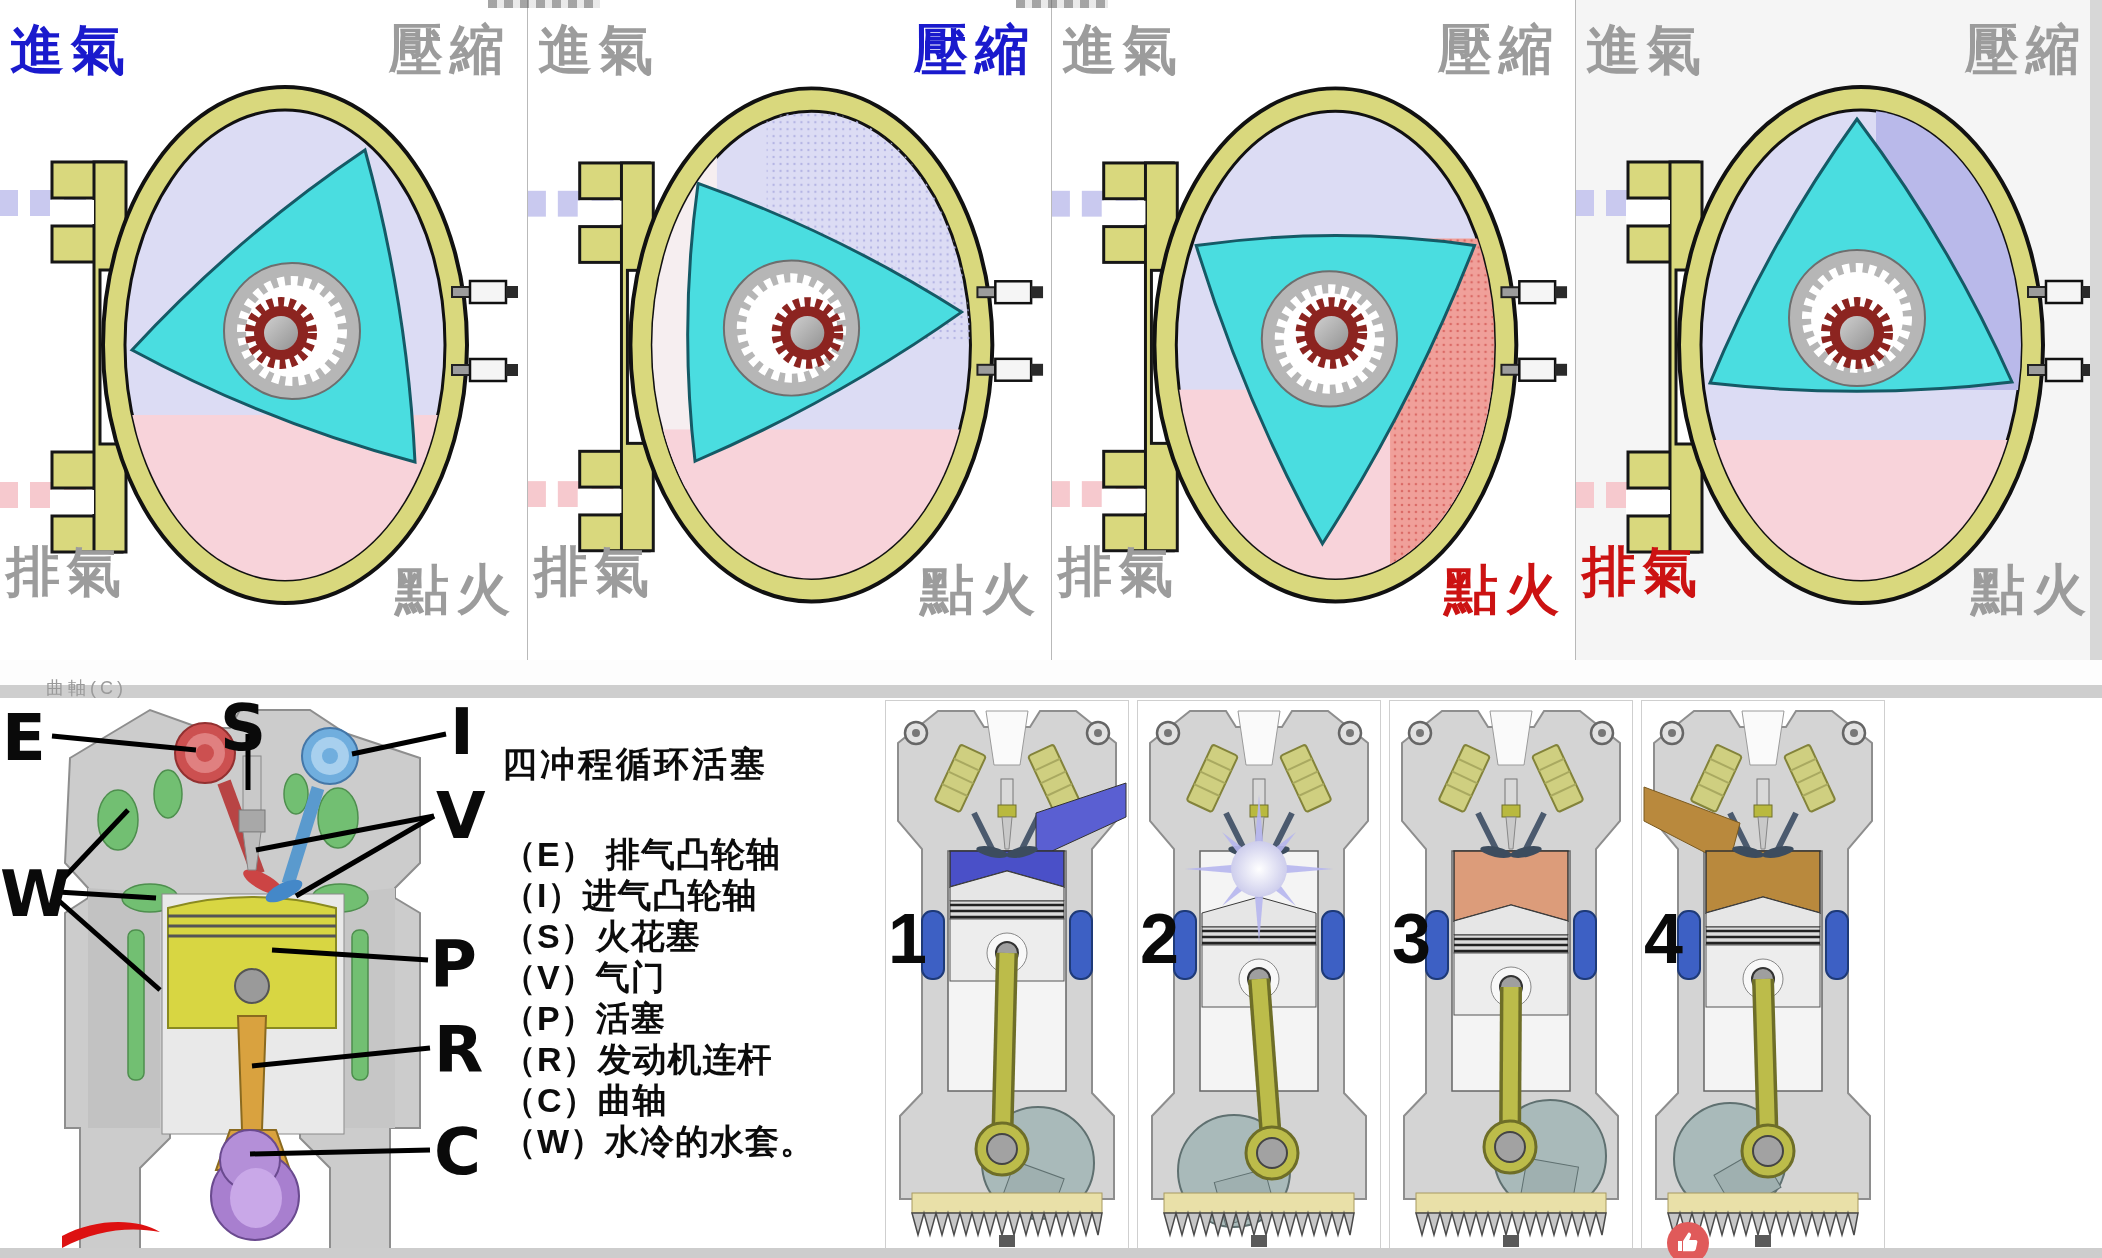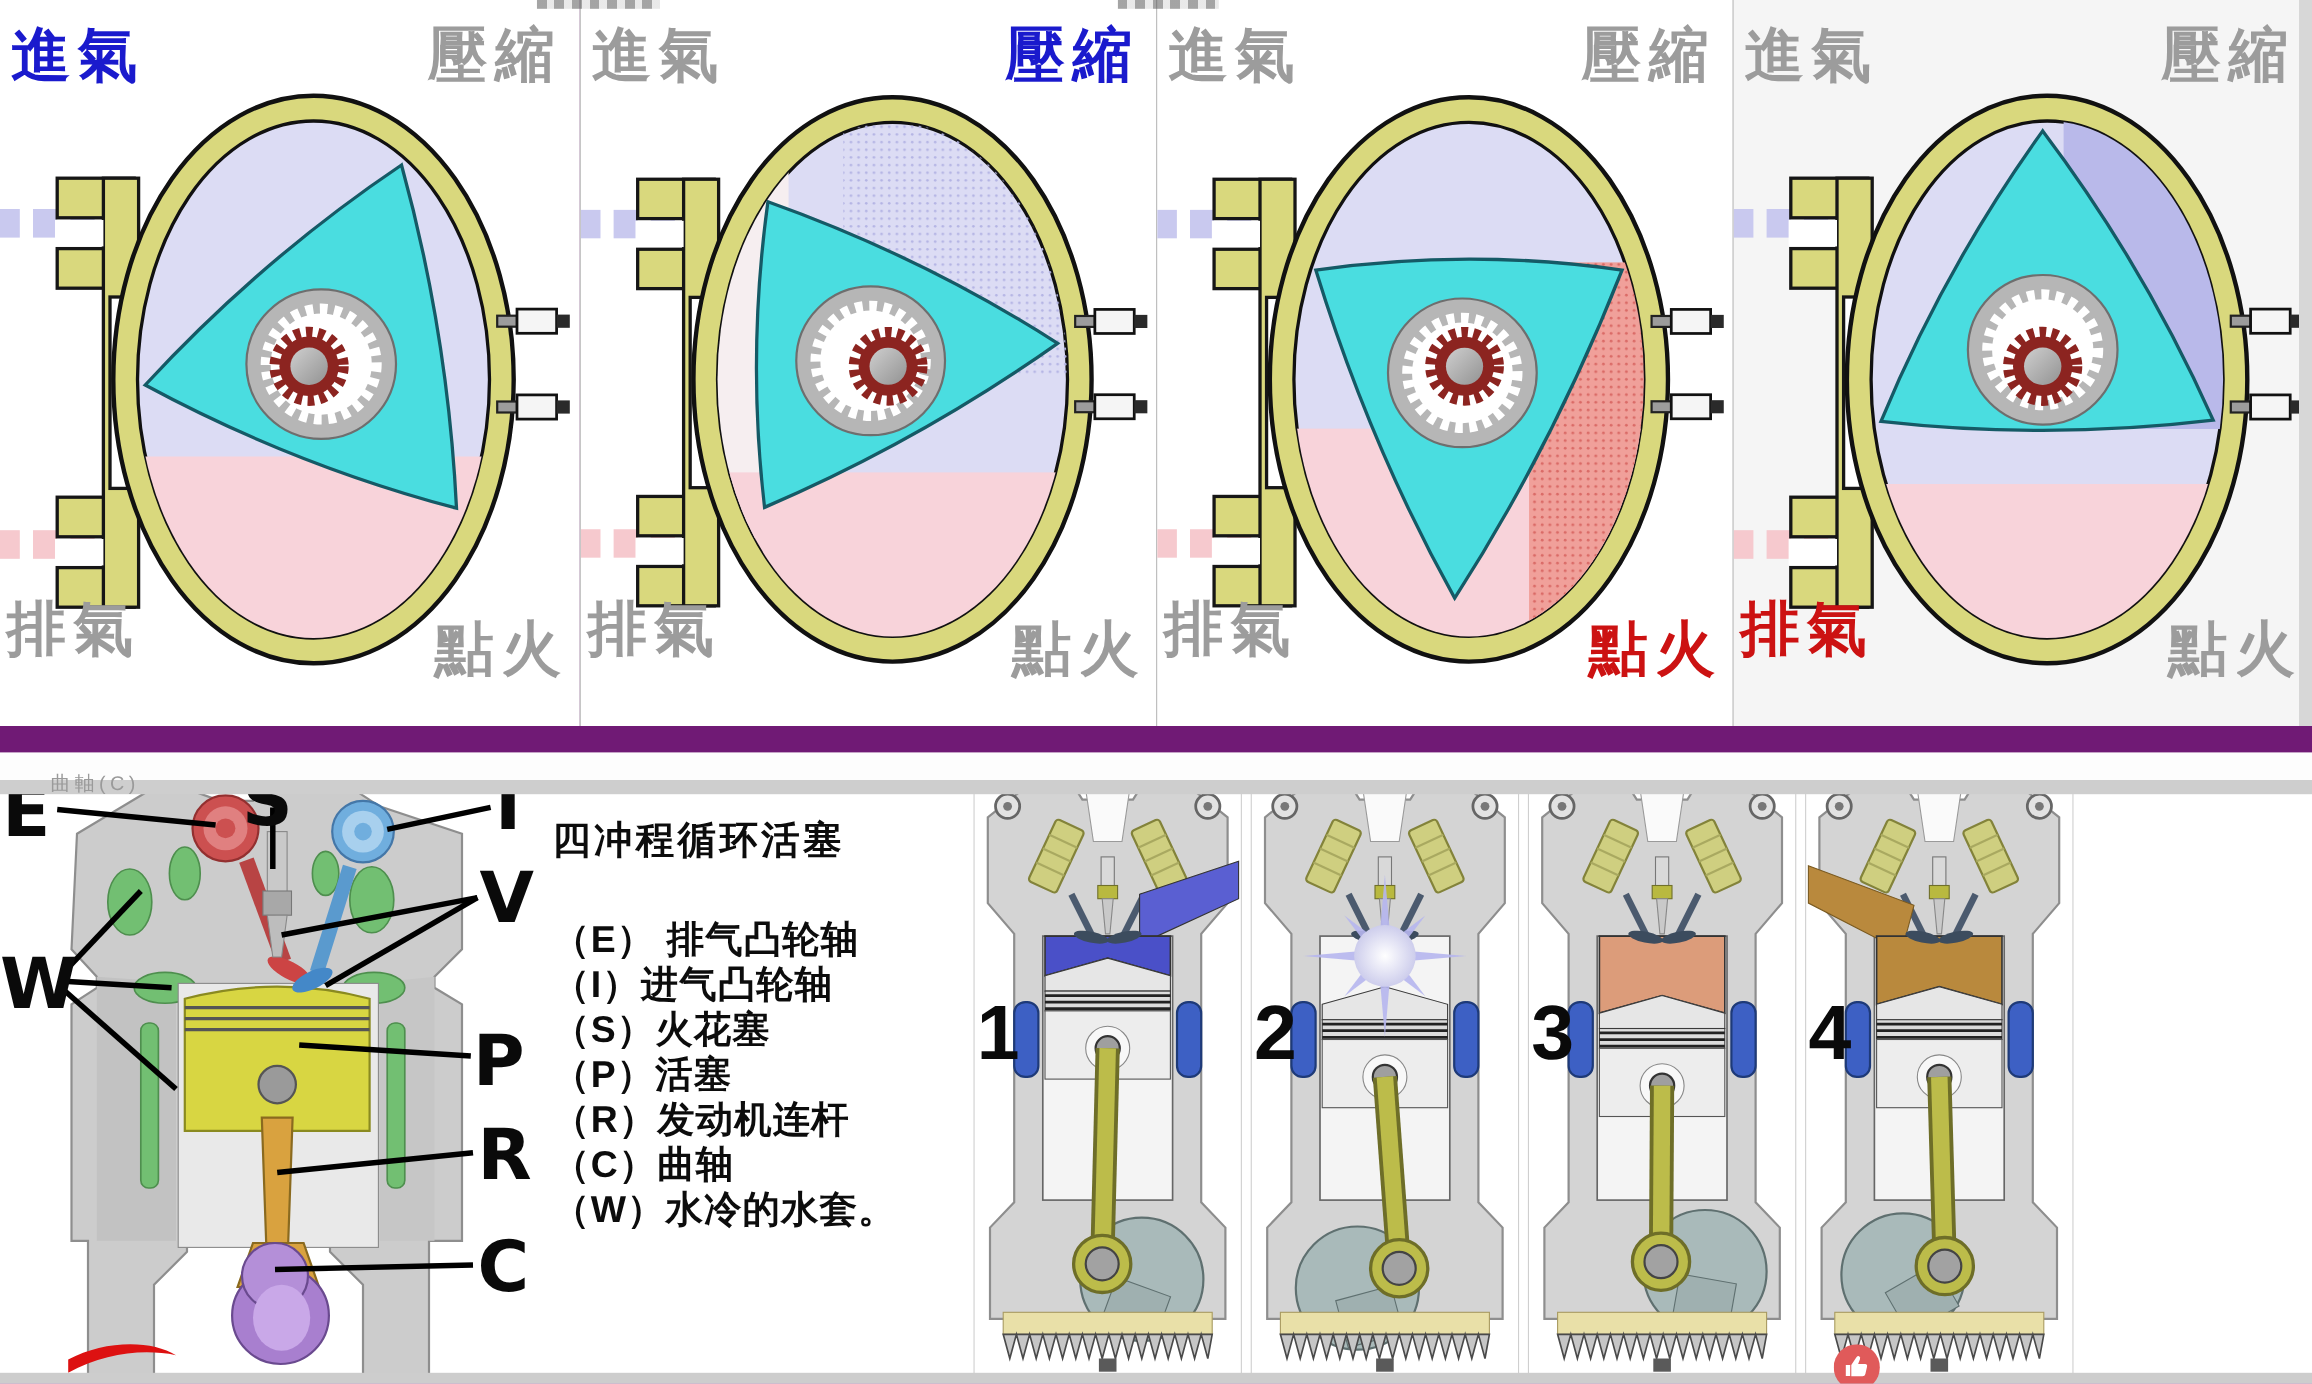--- a/index.html
+++ b/index.html
@@ -10,21 +10,21 @@
   .rotary-panel{position:absolute;top:0;height:660px;overflow:hidden;background:#fff;}
   .rotary-panel svg{position:absolute;left:0;top:0;}
   .lbl{position:absolute;font-size:54px;font-weight:600;letter-spacing:7px;z-index:5;white-space:nowrap;}
   .lbl.tl{left:10px;top:14px;}
   .lbl.tr{right:16px;top:14px;}
   .lbl.bl{left:6px;top:536px;text-align:right;}
   .lbl.br{right:10px;top:554px;}
   .top-smudge{position:absolute;top:0;height:8px;background:repeating-linear-gradient(90deg,#5a5a5a 0 9px,#d8d8d8 9px 16px);opacity:.55;z-index:6;}
   #right-edge-strip{position:absolute;top:0;left:2090px;width:12px;height:660px;background:#d7d7d7;z-index:7;}
   
-  #divider{position:absolute;left:0;top:684px;width:2102px;height:38px;
+  #divider{position:absolute;left:0;top:660px;width:2102px;height:38px;
            background:linear-gradient(#fdfdfd 0 25px,#cecece 25px 38px);overflow:hidden;z-index:4;}
   #divider-frag{position:absolute;left:46px;top:16px;font-size:18px;color:#9a9a9a;letter-spacing:4px;}
   
   #bottom-band{position:absolute;left:0;top:698px;width:2102px;height:560px;background:#fff;}
   #cutaway{position:absolute;left:0;top:0;width:505px;height:560px;}
   #legend{position:absolute;left:502px;top:44px;width:430px;}
   .legend-title{font-size:35px;font-weight:800;color:#0c0c0c;letter-spacing:3px;line-height:44px;white-space:nowrap;}
   #legend-items{margin-top:48px;}
   .legend-item{font-size:34px;font-weight:800;color:#0c0c0c;line-height:41px;letter-spacing:1px;white-space:nowrap;}
   #piston-row{position:absolute;left:885px;top:0;width:1010px;height:560px;}
@@ -394,20 +394,21 @@
           <rect x="290" y="551" width="34" height="7" fill="#cfcfcf"></rect>
           <rect x="336" y="551" width="34" height="7" fill="#cfcfcf"></rect>
           <rect x="382" y="551" width="34" height="7" fill="#cfcfcf"></rect>
         </svg></div>
     <div id="legend">
       <div class="legend-title">四冲程循环活塞</div>
       <div id="legend-items">
           <div class="legend-item">（E） 排气凸轮轴</div>
           <div class="legend-item">（I）进气凸轮轴</div>
           <div class="legend-item">（S）火花塞</div>
+          <div class="legend-item">（V）气门</div>
           <div class="legend-item">（P）活塞</div>
           <div class="legend-item">（R）发动机连杆</div>
           <div class="legend-item">（C）曲轴</div>
           <div class="legend-item">（W）水冷的水套。</div>
         </div>
     </div>
     <div id="piston-row">
         <div class="piston-panel" style="left: 0px;"><div class="piston-num">1</div><svg viewBox="0 0 242 548" width="242" height="548">
             <defs>
               <radialGradient id="core0">

